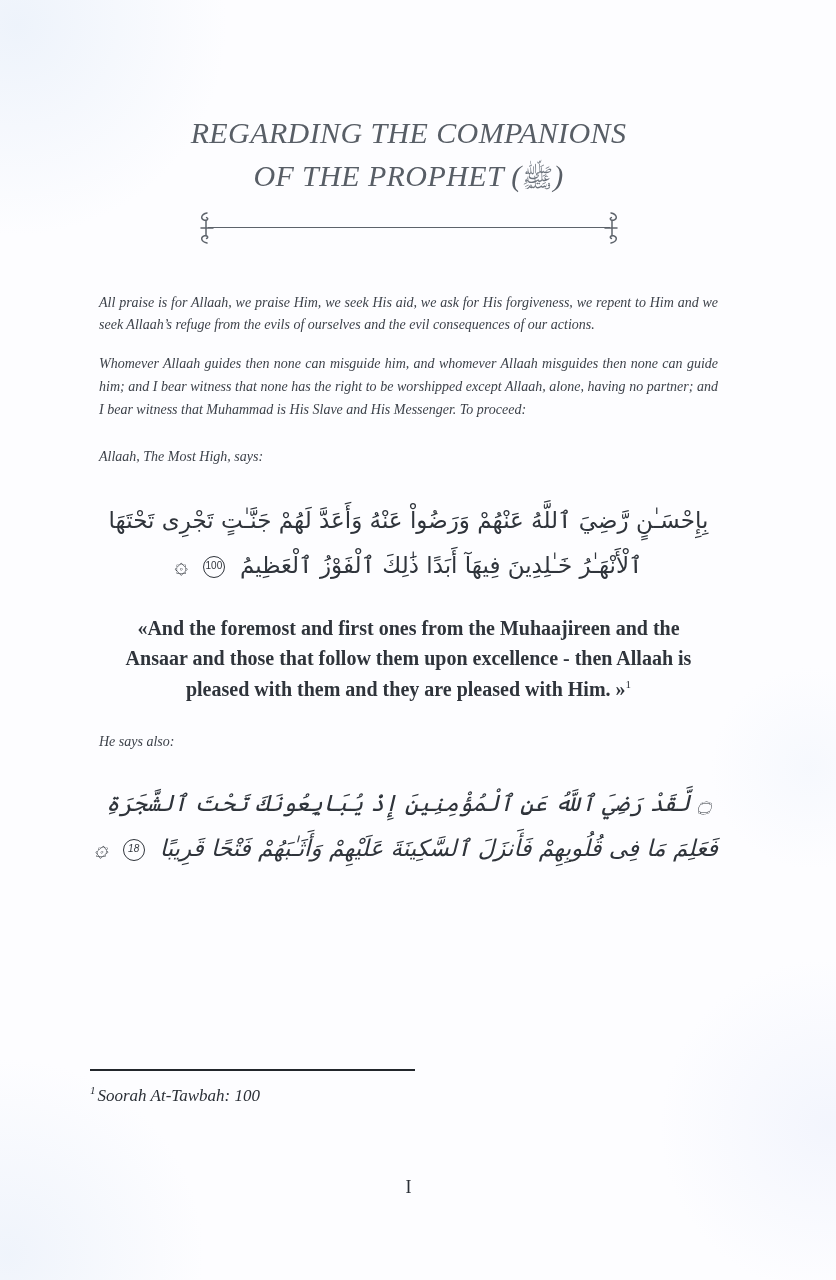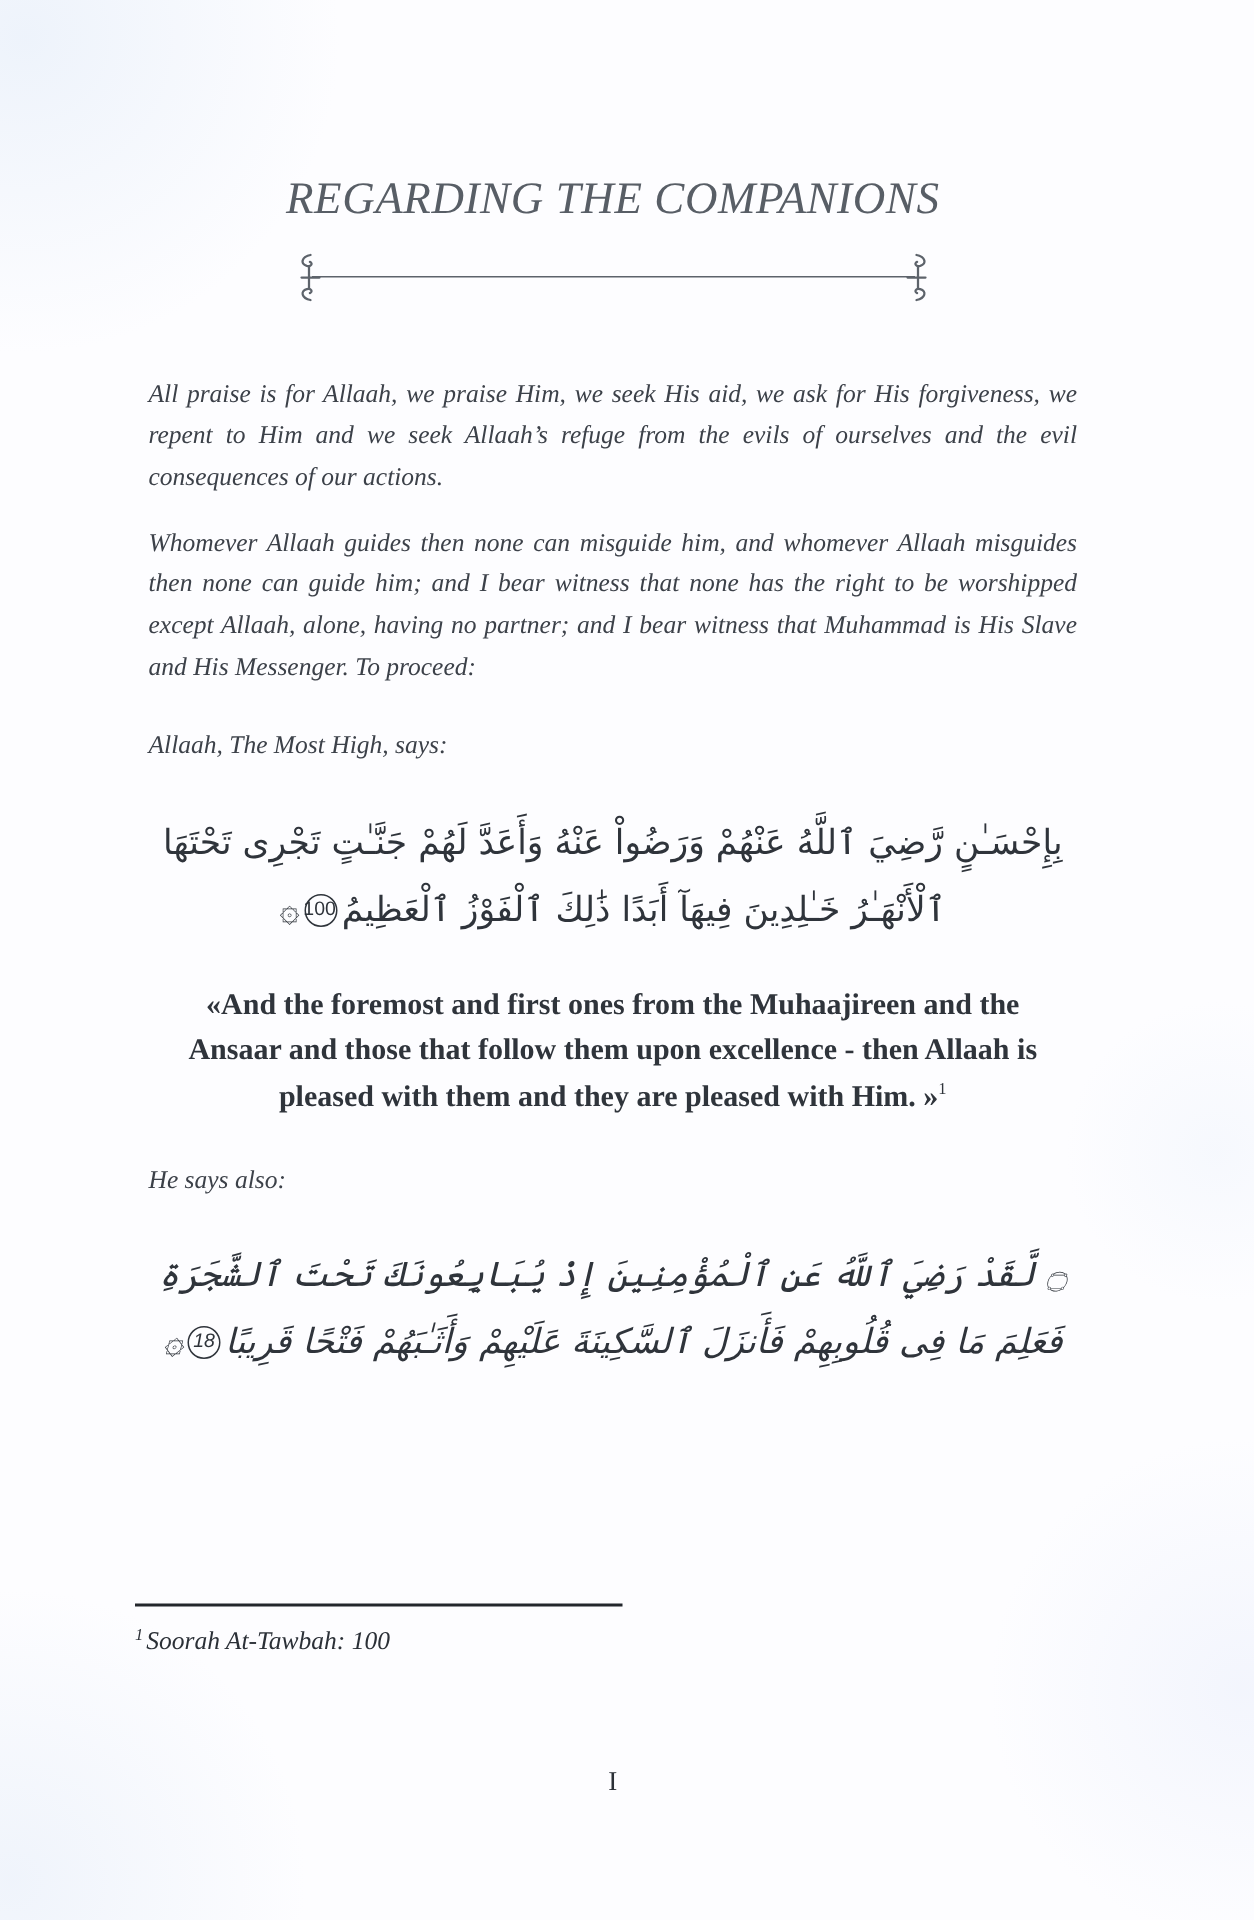--- a/index.html
+++ b/index.html
@@ -78,21 +78,21 @@
     height: 34px;
     color: #5d636b;
   }
   .divider .fleuron.left  { left: -7px; }
   .divider .fleuron.right { right: -7px; }
 
   
   p.body-par {
     margin: 0;
     font-style: italic;
-    font-size: 17px;
+    font-size: 14px;
     line-height: 1.63;
     text-align: justify;
     color: #3c4149;
   }
   p.par-1 { margin-top: 47px; }
   p.par-2 { margin-top: 16px; }
   p.lead  { margin-top: 24px; text-align: left; }
   p.lead-2 { margin-top: 27px; text-align: left; }
 
   
@@ -105,28 +105,28 @@
     color: #2f343b;
     margin: 0;
   }
   .ayah-1 { margin-top: 30px; }
   .ayah-2 { margin-top: 27px; font-style: italic; }
   .ayah .aline { display: block; white-space: nowrap; }
   .ayah-marker {
     display: inline-block;
     border: 1.4px solid #2f343b;
     border-radius: 50%;
-    font-size: 13px;
+    font-size: 10px;
     font-family: "Liberation Sans", sans-serif;
     width: 20px;
     height: 20px;
     line-height: 18px;
     text-align: center;
     vertical-align: 4px;
-    margin: 0 3px;
+    margin: 0 15px;
   }
 
   
   .translation {
     margin: 25px 6px 0;
     text-align: center;
     font-weight: bold;
     font-size: 20px;
     line-height: 1.52;
     color: #2f343b;
@@ -176,20 +176,21 @@
   }
 </style>
 </head>
 <body>
 
 <div class="page">
   <div class="content">
 
     <div class="title-block">
       <div class="title-line">REGARDING THE COMPANIONS</div>
+      <div class="title-line"><span>OF THE PROPHET (</span><span class="salawat">ﷺ</span><span>)</span></div>
     </div>
 
     <div class="divider">
       <span class="fleuron left">
         <svg width="26" height="34" viewBox="0 0 26 34" fill="none" stroke="currentColor" stroke-width="1.5" stroke-linecap="round">
           <path d="M14 2 C8 3.2 7 8 11.5 9.2 C14.8 10 15.6 7.3 13.6 6.6"></path>
           <path d="M13 9.4 L13 24.6"></path>
           <path d="M8 17 L20 17"></path>
           <path d="M14 32 C8 30.8 7 26 11.5 24.8 C14.8 24 15.6 26.7 13.6 27.4"></path>
         </svg>

